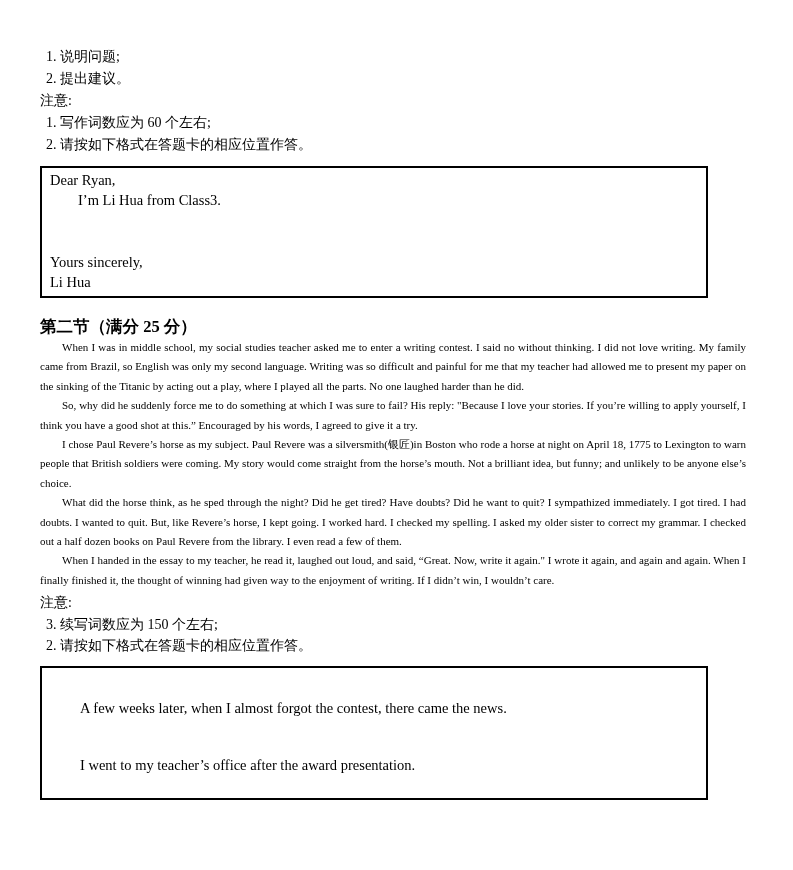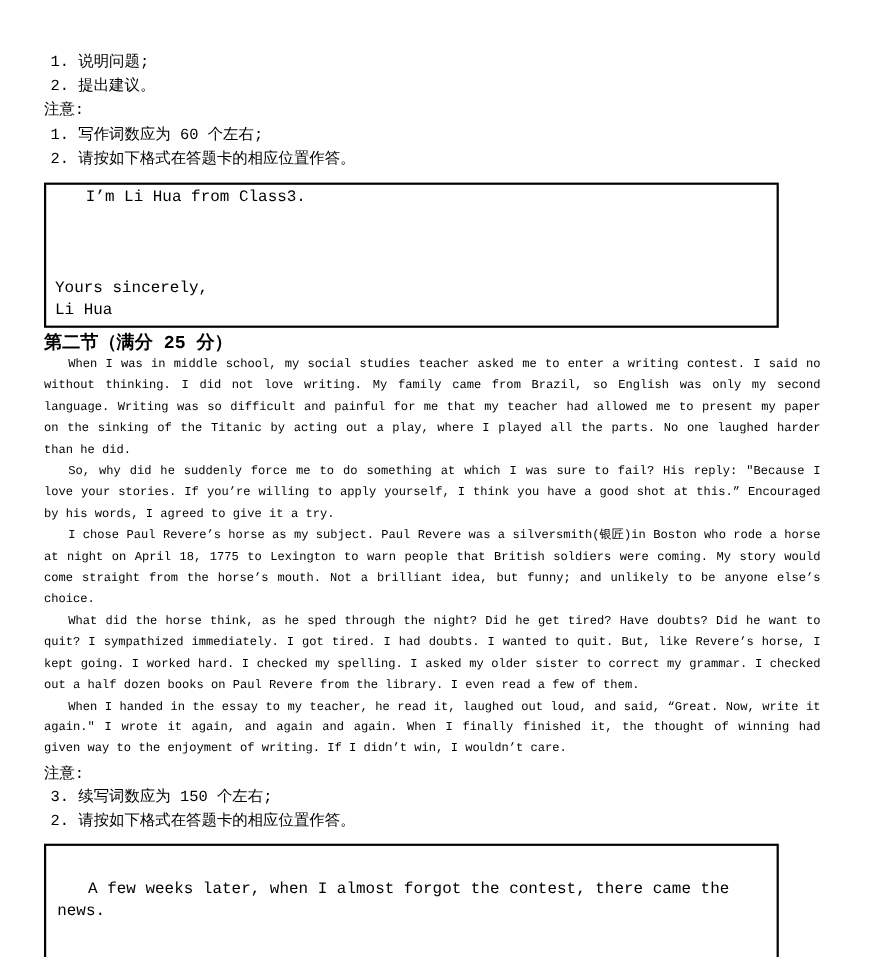--- a/index.html
+++ b/index.html
@@ -8,21 +8,20 @@
     font-family: "Liberation Serif", "DejaVu Serif", serif;
     color: #000000;
   }
   .page {
     position: relative;
     width: 793px;
     height: 870px;
     background: #ffffff;
     padding: 46px 45px 0 40px;
     overflow: hidden;
-    font-family: Liberation Mono, monospace;
   }
   .cn-line {
     font-size: 14px;
     line-height: 22px;
     white-space: pre-wrap;
   }
   .list-pad { padding-left: 6px; }
   .answer-box {
     width: 668px;
     height: 132px;
@@ -30,21 +29,21 @@
     margin-top: 10px;
     padding: 2px 8px 4px 8px;
     display: flex;
     flex-direction: column;
     font-size: 14.5px;
   }
   .answer-box .bx-line { line-height: 20px; }
   .answer-box .spacer { flex: 1; }
   .indent-sm { text-indent: 28px; }
   .section-title {
-    margin-top: 3px;
+    margin-top: 18px;
     font-weight: bold;
     font-size: 16.5px;
     line-height: 22px;
   }
   .instruction {
     font-size: 14px;
     line-height: 21px;
   }
   .passage p {
     width: 706px;
@@ -77,20 +76,21 @@
   </div>
   <div>
     <div class="cn-line">注意:</div>
     <div class="list-pad">
       <div class="cn-line">1. 写作词数应为 60 个左右;</div>
       <div class="cn-line">2. 请按如下格式在答题卡的相应位置作答。</div>
     </div>
   </div>
 
   <div class="answer-box">
+    <div class="bx-line">Dear Ryan,</div>
     <div class="bx-line indent-sm">I’m Li Hua from Class3.</div>
     <div class="spacer"></div>
     <div class="bx-line">Yours sincerely,</div>
     <div class="bx-line">Li Hua</div>
   </div>
 
   <div class="section-title">第二节（满分 25 分）</div>
 
   <div class="passage">
     <p>When I was in middle school, my social studies teacher asked me to enter a writing contest. I said no without thinking. I did not love writing. My family came from Brazil, so English was only my second language. Writing was so difficult and painful for me that my teacher had allowed me to present my paper on the sinking of the Titanic by acting out a play, where I played all the parts. No one laughed harder than he did.</p>
@@ -103,15 +103,16 @@
   <div class="notes">
     <div class="cn-line">注意:</div>
     <div class="list-pad">
       <div class="cn-line">3. 续写词数应为 150 个左右;</div>
       <div class="cn-line">2. 请按如下格式在答题卡的相应位置作答。</div>
     </div>
   </div>
 
   <div class="continuation-box">
     <div class="bx-line indent-sm">A few weeks later, when I almost forgot the contest, there came the news.</div>
+    <div class="bx-line indent-sm second">I went to my teacher’s office after the award presentation.</div>
   </div>
 
 </div>
 
 </body></html>

